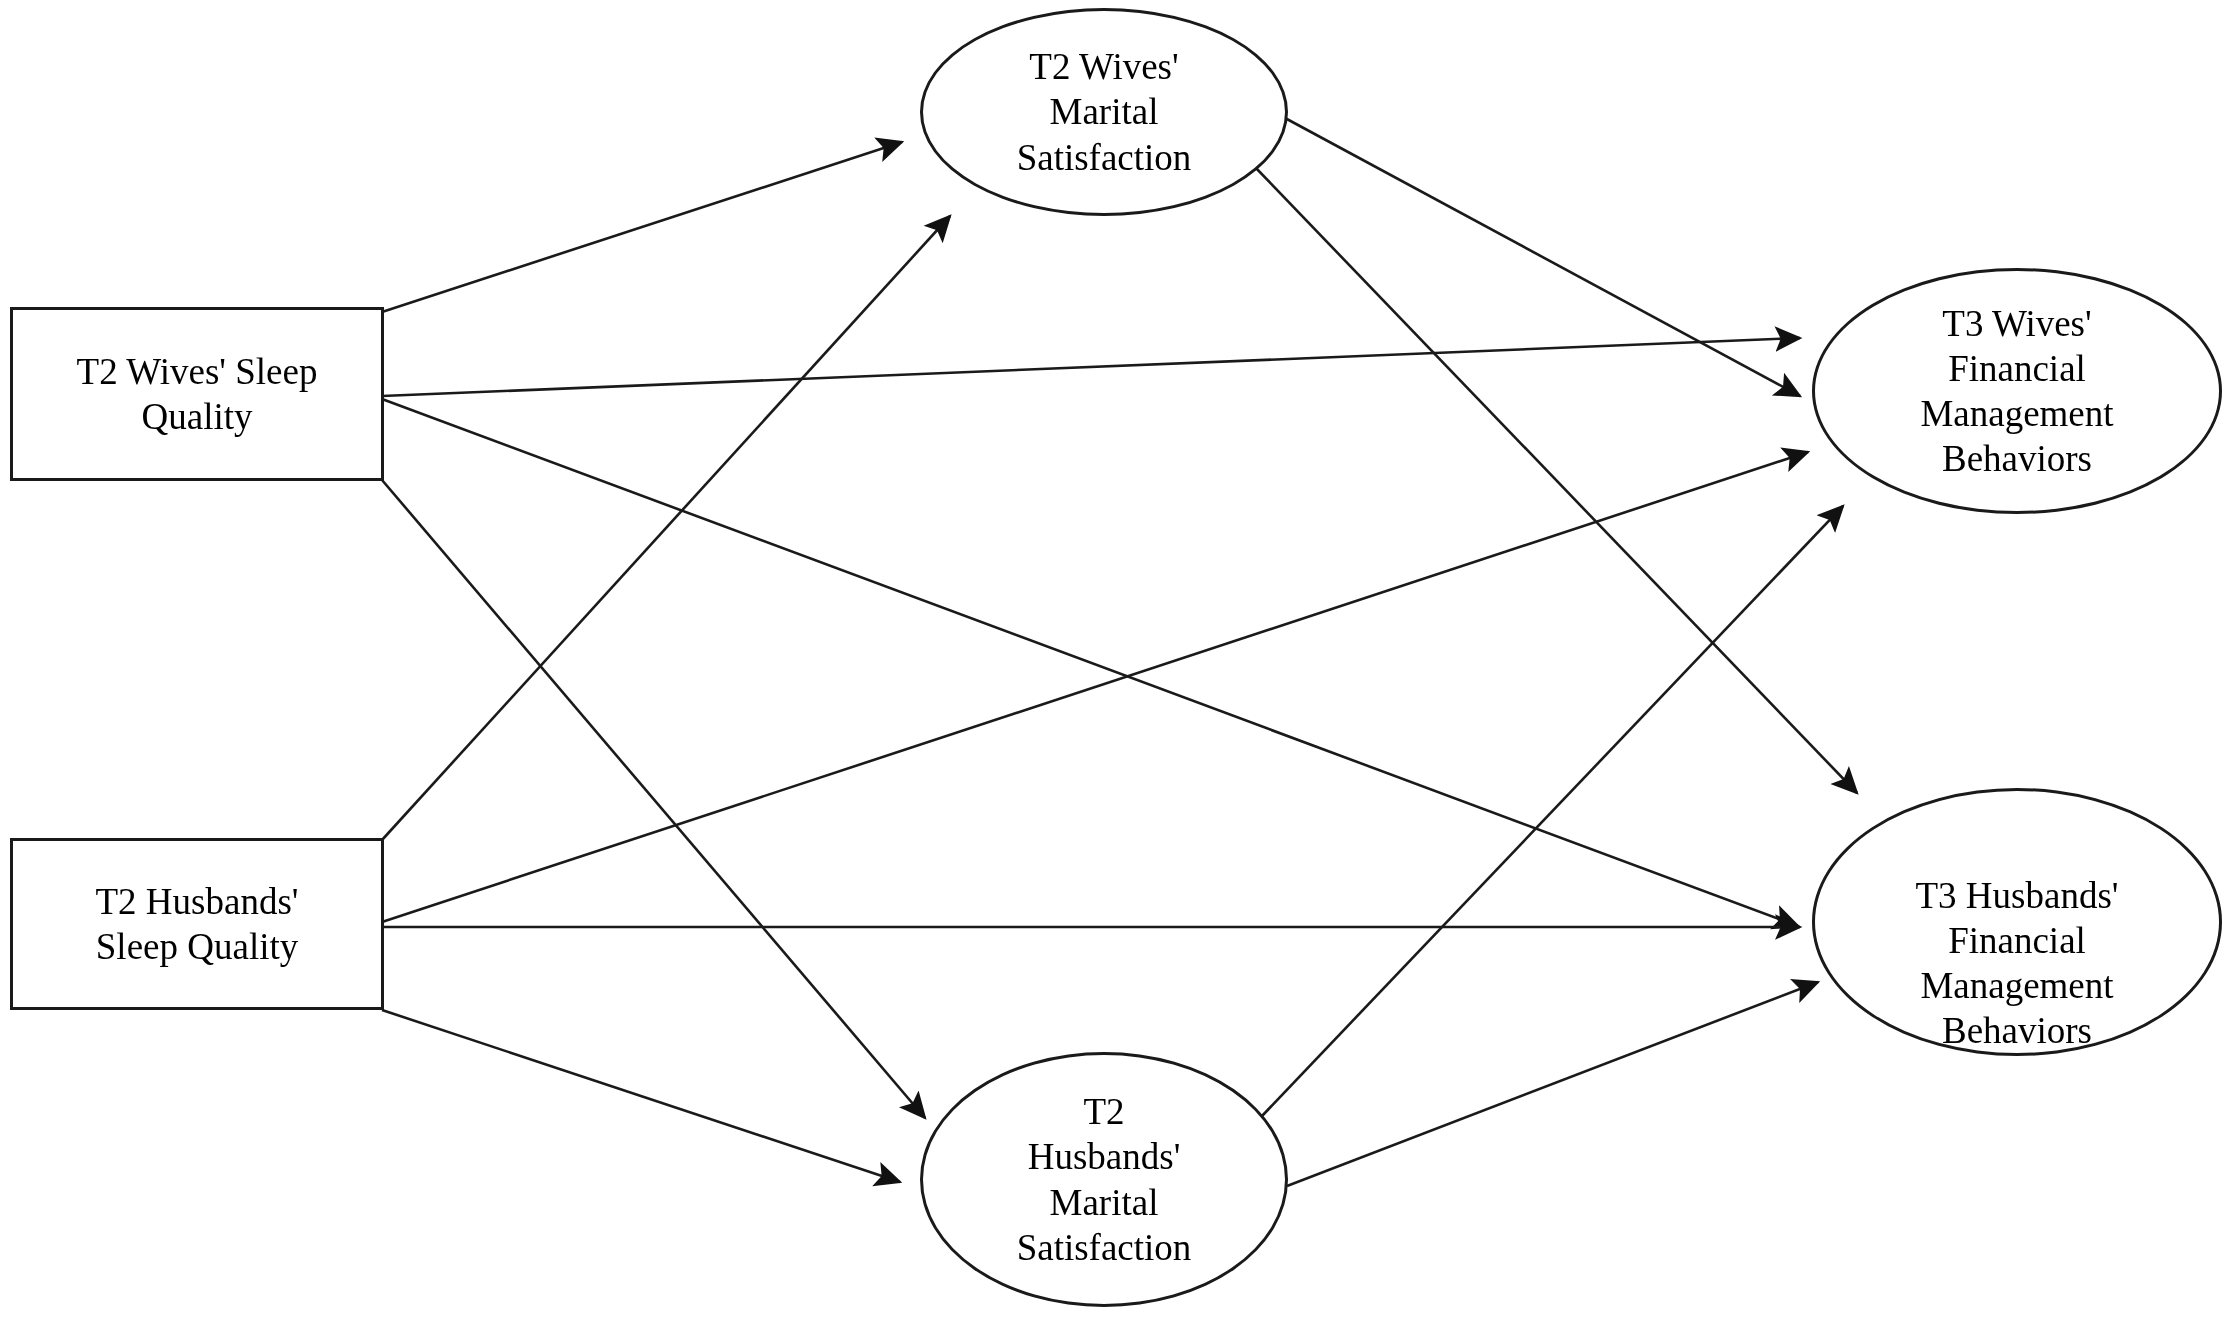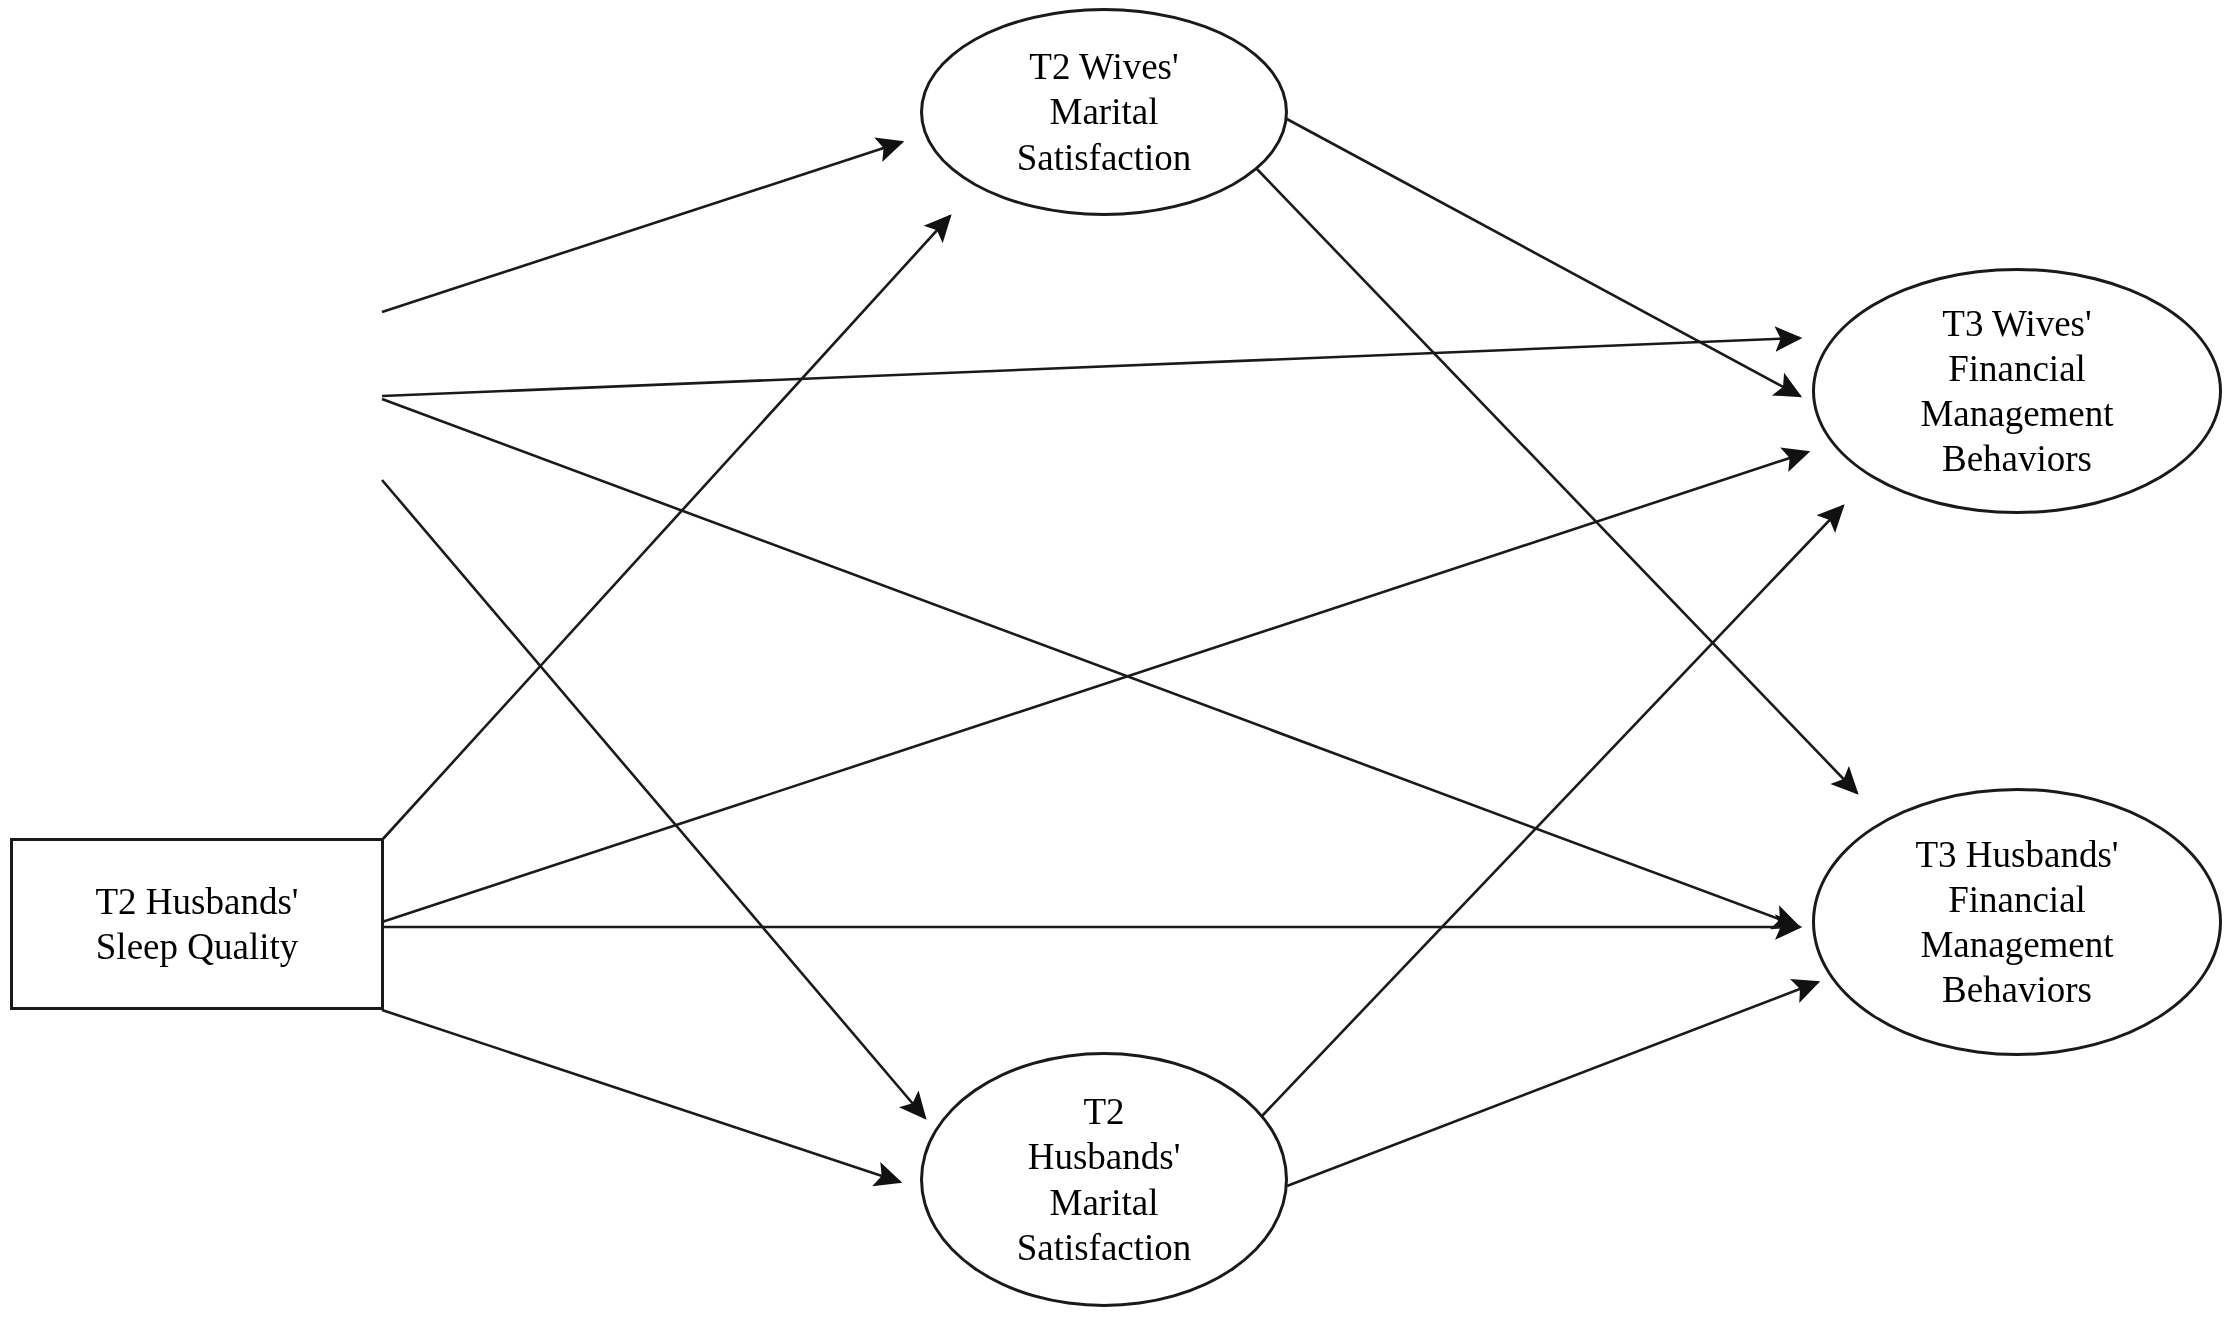--- a/index.html
+++ b/index.html
@@ -72,20 +72,24 @@
         <line x1="382" y1="922" x2="1808" y2="452" stroke="#1a1a1a" stroke-width="2.6" marker-end="url(#arrowhead)"></line>
         <line x1="382" y1="927" x2="1800" y2="927" stroke="#1a1a1a" stroke-width="2.6" marker-end="url(#arrowhead)"></line>
         <line x1="382" y1="1010" x2="900" y2="1182" stroke="#1a1a1a" stroke-width="2.6" marker-end="url(#arrowhead)"></line>
         <line x1="1285" y1="118" x2="1800" y2="396" stroke="#1a1a1a" stroke-width="2.6" marker-end="url(#arrowhead)"></line>
         <line x1="1254" y1="166" x2="1857" y2="793" stroke="#1a1a1a" stroke-width="2.6" marker-end="url(#arrowhead)"></line>
         <line x1="1262" y1="1116" x2="1843" y2="506" stroke="#1a1a1a" stroke-width="2.6" marker-end="url(#arrowhead)"></line>
         <line x1="1287" y1="1186" x2="1818" y2="982" stroke="#1a1a1a" stroke-width="2.6" marker-end="url(#arrowhead)"></line>
       </g>
   </svg>
 
+  <div class="node node-rect" style="left: 10px; top: 307px; width: 374px; height: 174px;">
+    <span class="node-label">T2 Wives' Sleep
+Quality</span>
+  </div>
 
   <div class="node node-rect" style="left: 10px; top: 838px; width: 374px; height: 172px;">
     <span class="node-label">T2 Husbands'
 Sleep Quality</span>
   </div>
 
   <div class="node node-ellipse" style="left: 920px; top: 8px; width: 368px; height: 208px; justify-content: center;">
     <span class="node-label">T2 Wives'
 Marital
 Satisfaction</span>
@@ -98,20 +102,20 @@
 Satisfaction</span>
   </div>
 
   <div class="node node-ellipse" style="left: 1812px; top: 268px; width: 410px; height: 246px;">
     <span class="node-label">T3 Wives'
 Financial
 Management
 Behaviors</span>
   </div>
 
-  <div class="node node-ellipse" style="left: 1812px; top: 788px; width: 410px; height: 268px;">
+  <div class="node node-ellipse" style="left: 1812px; top: 788px; width: 410px; height: 268px; align-items: flex-end;">
     <span class="node-label">T3 Husbands'
 Financial
 Management
 Behaviors</span>
   </div>
 
 </div>
 
 </body></html>

